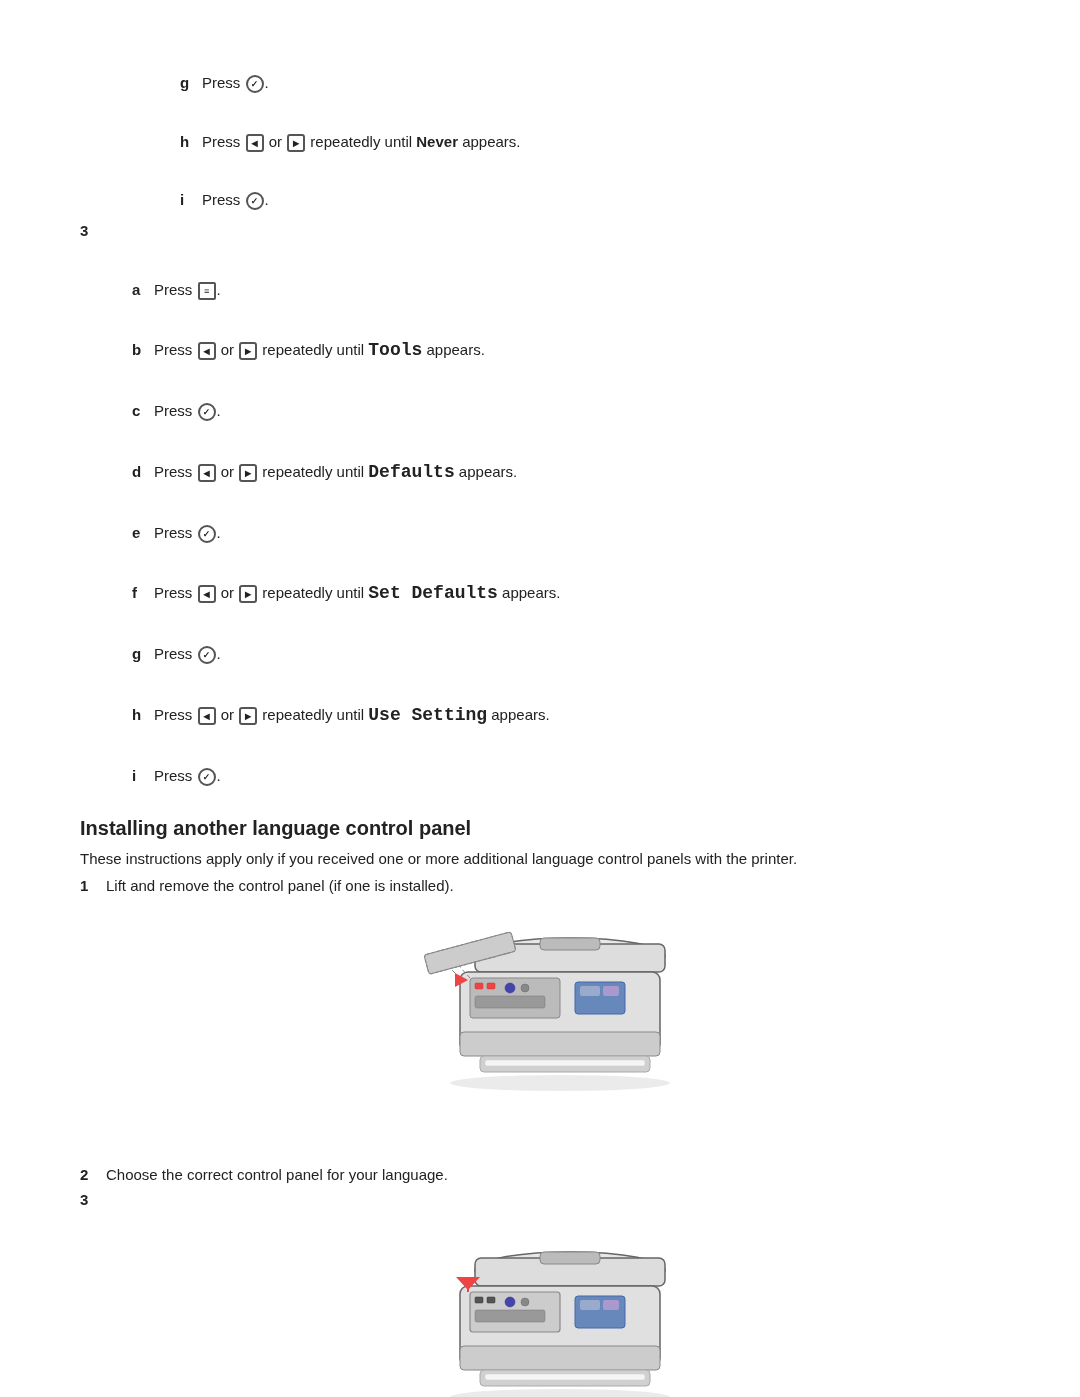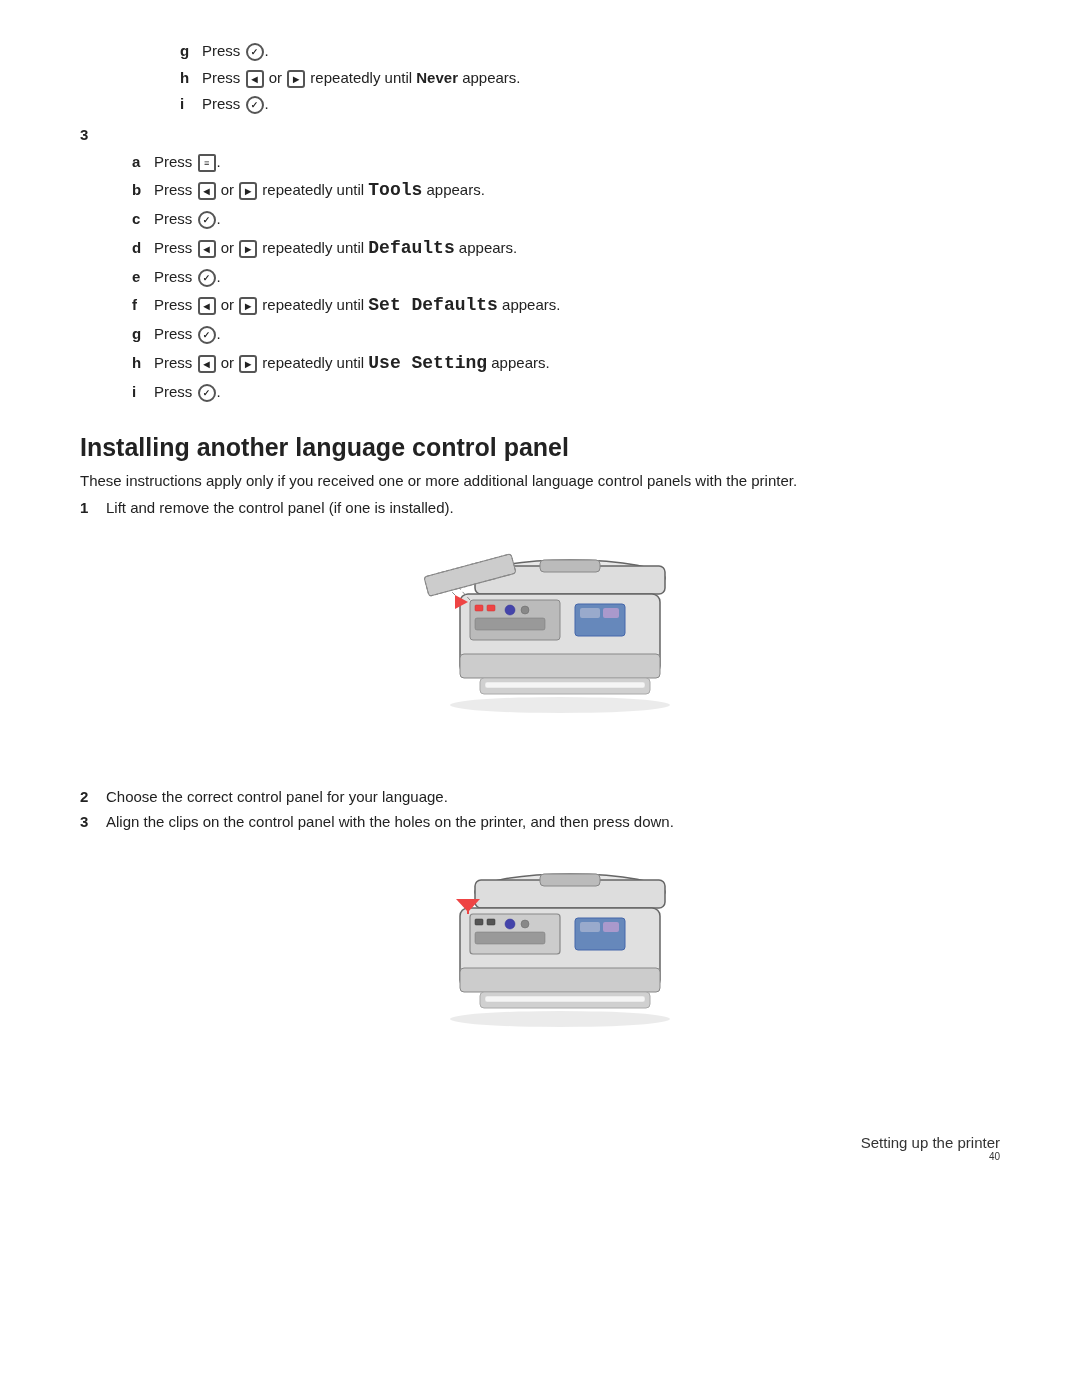--- a/index.html
+++ b/index.html
@@ -23,20 +23,21 @@
       margin-bottom: 4px;
       line-height: 1.5;
     }
     .sub-label {
       font-weight: bold;
       min-width: 22px;
       display: inline-block;
     }
     .sub-content {
       flex: 1;
+      margin-top: 32px;
     }
     code {
       font-family: 'Courier New', Courier, monospace;
       font-weight: bold;
       font-size: 18px;
     }
 
     
     .btn-icon {
       display: inline-block;
@@ -85,21 +86,21 @@
       align-items: baseline;
       margin-bottom: 8px;
       font-size: 15px;
     }
     .main-step-num {
       min-width: 26px;
       font-weight: bold;
     }
 
     .section-title {
-      font-size: 25px;
+      font-size: 20px;
       font-weight: bold;
       margin-top: 30px;
       margin-bottom: 10px;
       border-bottom: none;
     }
     .section-intro {
       margin-bottom: 10px;
       font-size: 15px;
     }
 
@@ -279,21 +280,20 @@
   </svg>
 </div>
 
 <div class="main-step">
   <span class="main-step-num"><b>2</b></span>
   <span>Choose the correct control panel for your language.</span>
 </div>
 
 <div class="main-step">
   <span class="main-step-num"><b>3</b></span>
-  <span>Align the clips on the control panel with the holes on the printer, and then press down.</span>
 </div>
 
 <div class="printer-img-container">
   <svg class="printer-svg" viewBox="0 0 300 220" xmlns="http://www.w3.org/2000/svg">
     <g transform="translate(30,10)">
 
       <ellipse cx="150" cy="28" rx="95" ry="18" fill="#e8e8e8" stroke="#666" stroke-width="1.5"></ellipse>
       <rect x="55" y="16" width="190" height="28" rx="6" fill="#ddd" stroke="#666" stroke-width="1.5"></rect>
       <rect x="120" y="10" width="60" height="12" rx="4" fill="#bbb" stroke="#888" stroke-width="1"></rect>
 

